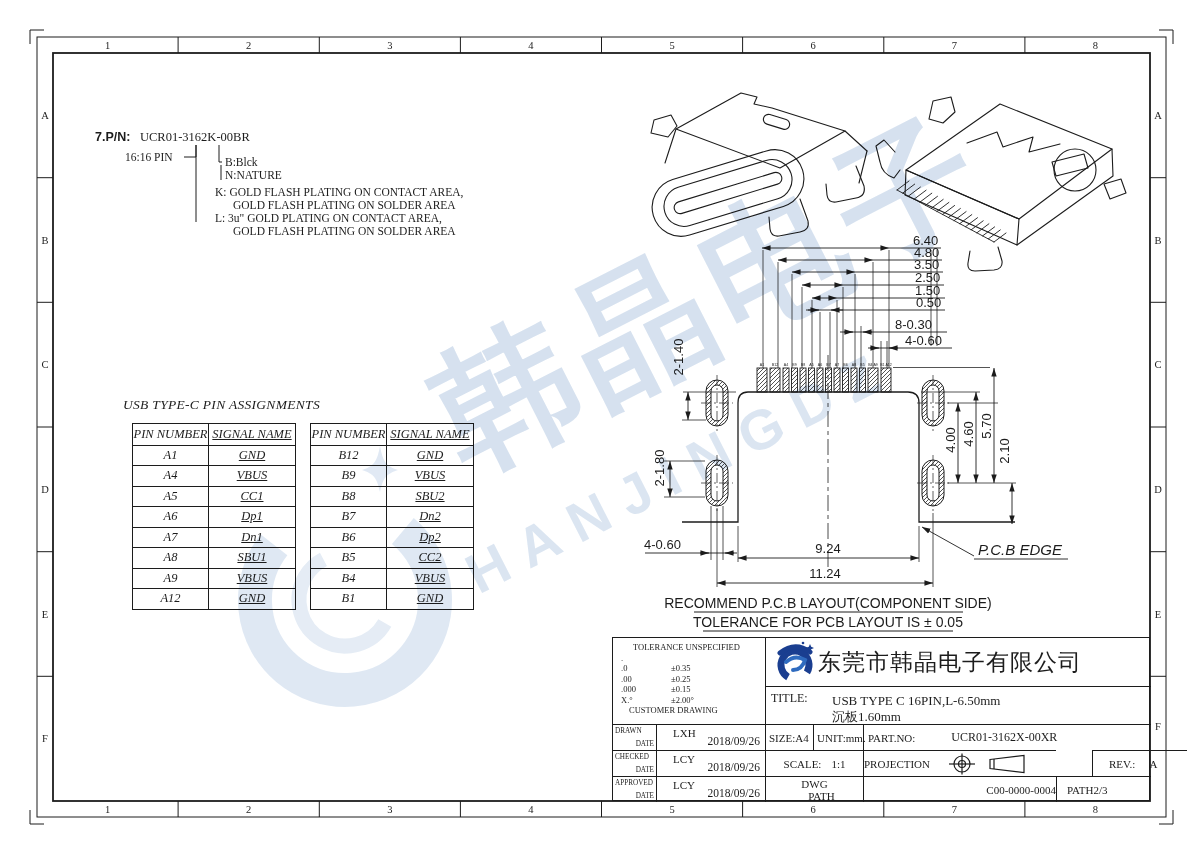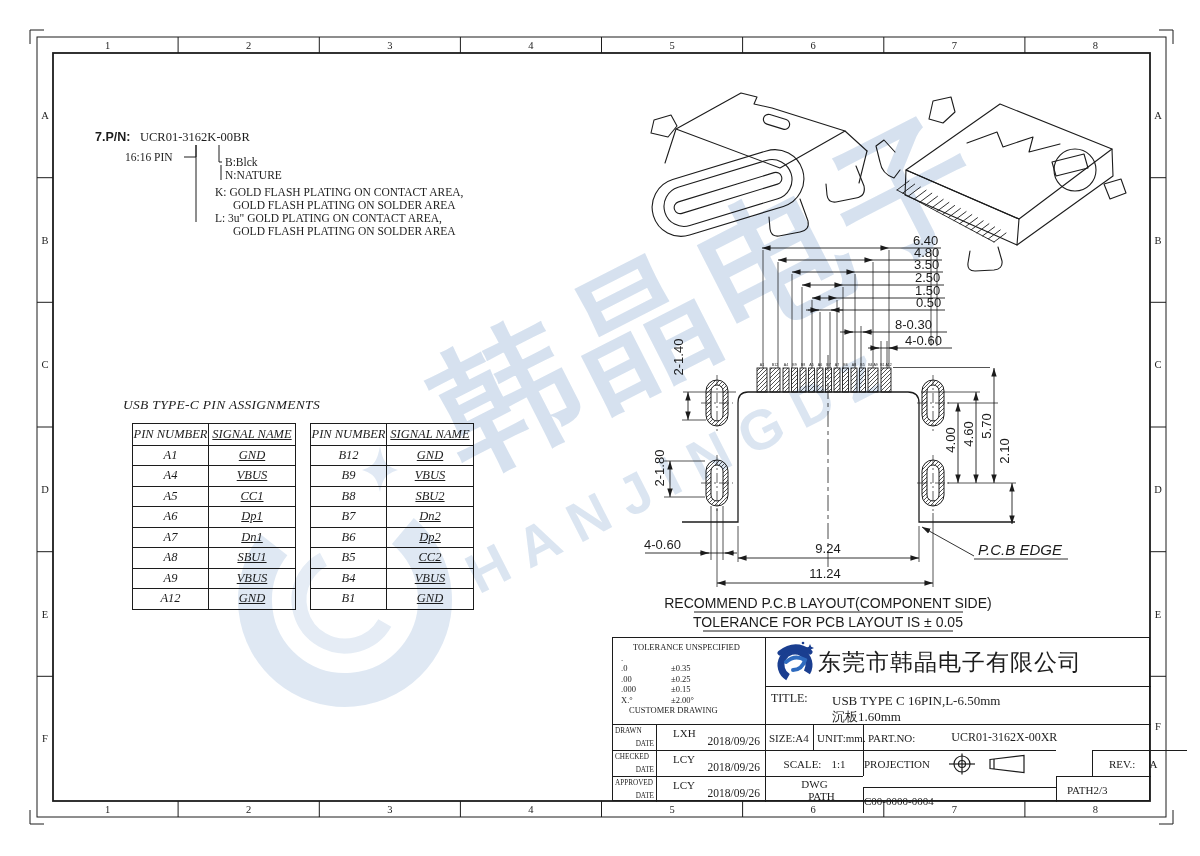--- a/index.html
+++ b/index.html
@@ -547,21 +547,21 @@
       <span class="dt">DATE</span>
     </div>
     <div class="tbcell valcell" style="left:43px;top:138px;width:109px;height:26px;">
       <span>LCY</span>
       <span class="dtv">2018/09/26</span>
     </div>
     <div class="tbcell ctr" style="left:152px;top:138px;width:98px;height:26px;justify-content:flex-end;flex-direction:column;">
       <span>DWG</span>
       <span style="margin-left:14px;">PATH</span>
     </div>
-    <div class="tbcell ctr" style="left:250px;top:149px;width:193px;height:26px;justify-content:flex-start;">
+    <div class="tbcell ctr" style="left:250px;top:138px;width:193px;height:26px;justify-content:flex-end;">
       <span>C00-0000-0004</span>
     </div>
     <div class="tbcell ctr" style="left:443px;top:138px;width:95px;height:26px;padding-left:10px;">
       <span>PATH</span>
       <span style="">2/3</span>
     </div>
   </div>
 
   <div class="abs wm" style="left:0;top:0;width:1200px;height:856px;">
     <svg class="abs" style="left:0;top:0" width="1200" height="856">

